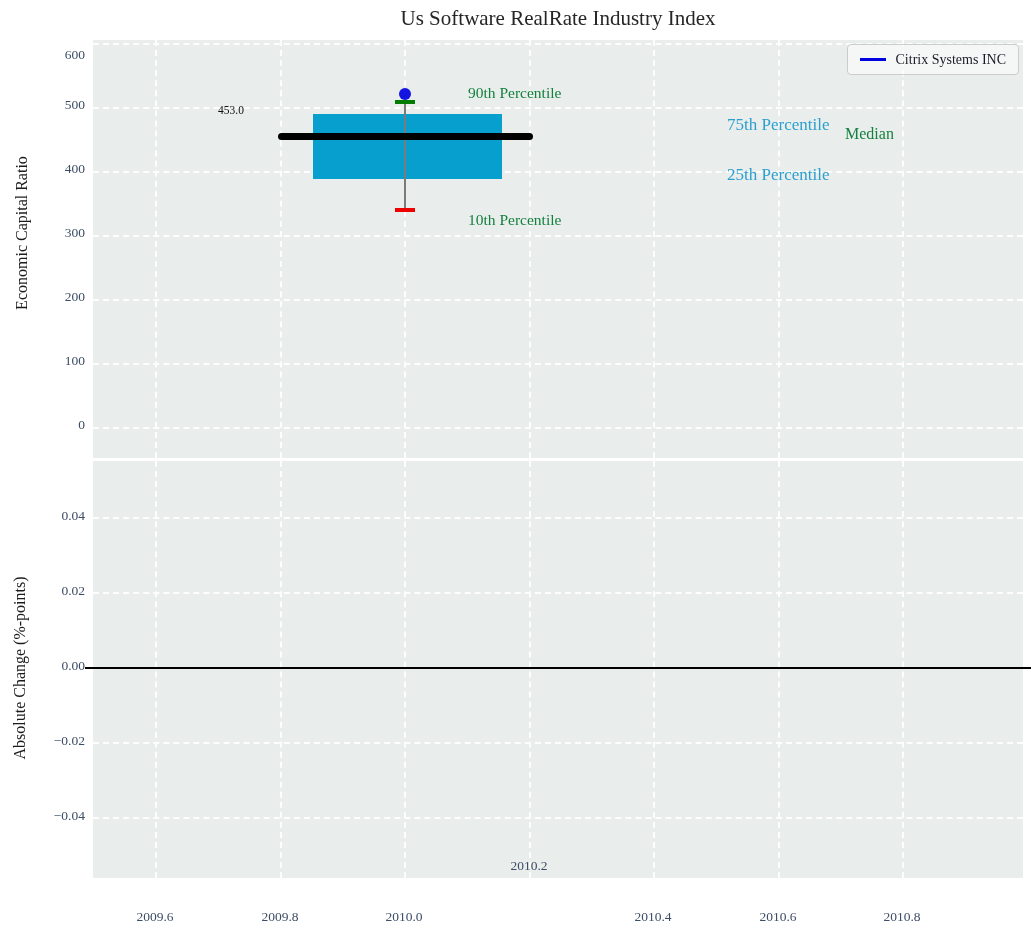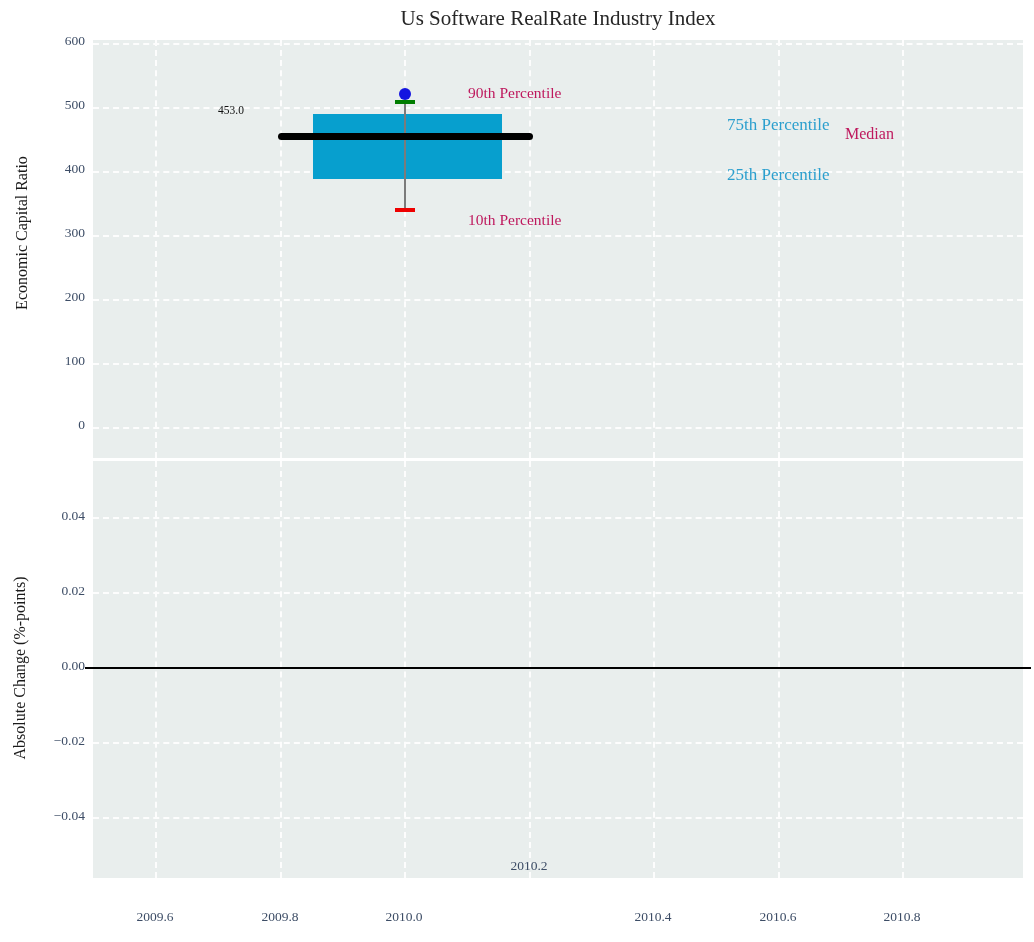--- a/index.html
+++ b/index.html
@@ -24,21 +24,21 @@
   }
   .xlabel{position:absolute;left:93px;width:930px;text-align:center;font-size:16px;color:#1a1a1a;}
   .iqr-box{position:absolute;left:220px;top:74px;width:189px;height:65px;background:#079fce;}
   .whisker{position:absolute;left:311px;top:62px;width:2px;height:108px;background:#7b7b7b;}
   .median-line{position:absolute;left:185px;top:93px;width:255px;height:7px;background:#000;border-radius:3.5px;}
   .cap{position:absolute;width:20px;height:4px;}
   .cap-p90{left:302px;top:60px;background:#007d00;}
   .cap-p10{left:302px;top:168px;background:#ee0000;}
   .company-dot{position:absolute;left:306px;top:48px;width:12px;height:12px;border-radius:50%;background:#1414e0;}
   .ann{position:absolute;white-space:nowrap;}
-  .ann-black{font-size:15.5px;color:#be185d;text-align:center;}
+  .ann-black{font-size:15.5px;color:#15803d;text-align:center;}
   .ann-cyan{font-size:17px;color:#2b9fce;}
   .ann-small{font-size:11.5px;color:#111;margin-left:10px;}
   .legend{
     position:absolute;right:4px;top:4px;height:29px;display:flex;align-items:center;
     padding:0 12px;background:rgba(255,255,255,0.55);border:1px solid #cccccc;border-radius:4px;
   }
   .legend-swatch{width:26px;height:3px;background:#0000e0;margin-right:10px;}
   .legend-text{font-size:14px;color:#1c1c28;white-space:nowrap;}
   .zero-line{position:absolute;left:-8px;top:206px;width:946px;height:2px;background:#000;}
 </style>
@@ -74,40 +74,44 @@
     <div class="median-line"></div>
     <div class="company-dot"></div>
 
     <div class="ann ann-small" style="left:115px;top:64px">453.0</div>
     <div class="ann ann-black" style="left:375px;top:44px">90th Percentile</div>
     <div class="ann ann-black" style="left:375px;top:171px">10th Percentile</div>
     <div class="ann ann-cyan" style="left:634px;top:75px">75th Percentile</div>
     <div class="ann ann-cyan" style="left:634px;top:125px">25th Percentile</div>
     <div class="ann ann-black" style="left:752px;top:85px;font-size:16px">Median</div>
 
+    <div class="legend">
+      <div class="legend-swatch"></div>
+      <div class="legend-text">Citrix Systems INC</div>
+    </div>
   </div>
 
   <div class="axes axes-bottom">
     <div class="gl-h" style="top:56px"></div>
     <div class="gl-h" style="top:131px"></div>
     <div class="gl-h" style="top:206px"></div>
     <div class="gl-h" style="top:281px"></div>
     <div class="gl-h" style="top:356px"></div>
     <div class="gl-v" style="left:62px"></div>
     <div class="gl-v" style="left:187px"></div>
     <div class="gl-v" style="left:311px"></div>
     <div class="gl-v" style="left:436px"></div>
     <div class="gl-v" style="left:560px"></div>
     <div class="gl-v" style="left:685px"></div>
     <div class="gl-v" style="left:809px"></div>
 
     <div class="zero-line"></div>
   </div>
 
-  <div class="ytick" style="top:33px">600</div>
+  <div class="ytick" style="top:47px">600</div>
   <div class="ytick" style="top:97px">500</div>
   <div class="ytick" style="top:161px">400</div>
   <div class="ytick" style="top:225px">300</div>
   <div class="ytick" style="top:289px">200</div>
   <div class="ytick" style="top:353px">100</div>
   <div class="ytick" style="top:417px">0</div>
 
   <div class="ytick" style="top:508px">0.04</div>
   <div class="ytick" style="top:583px">0.02</div>
   <div class="ytick" style="top:658px">0.00</div>

